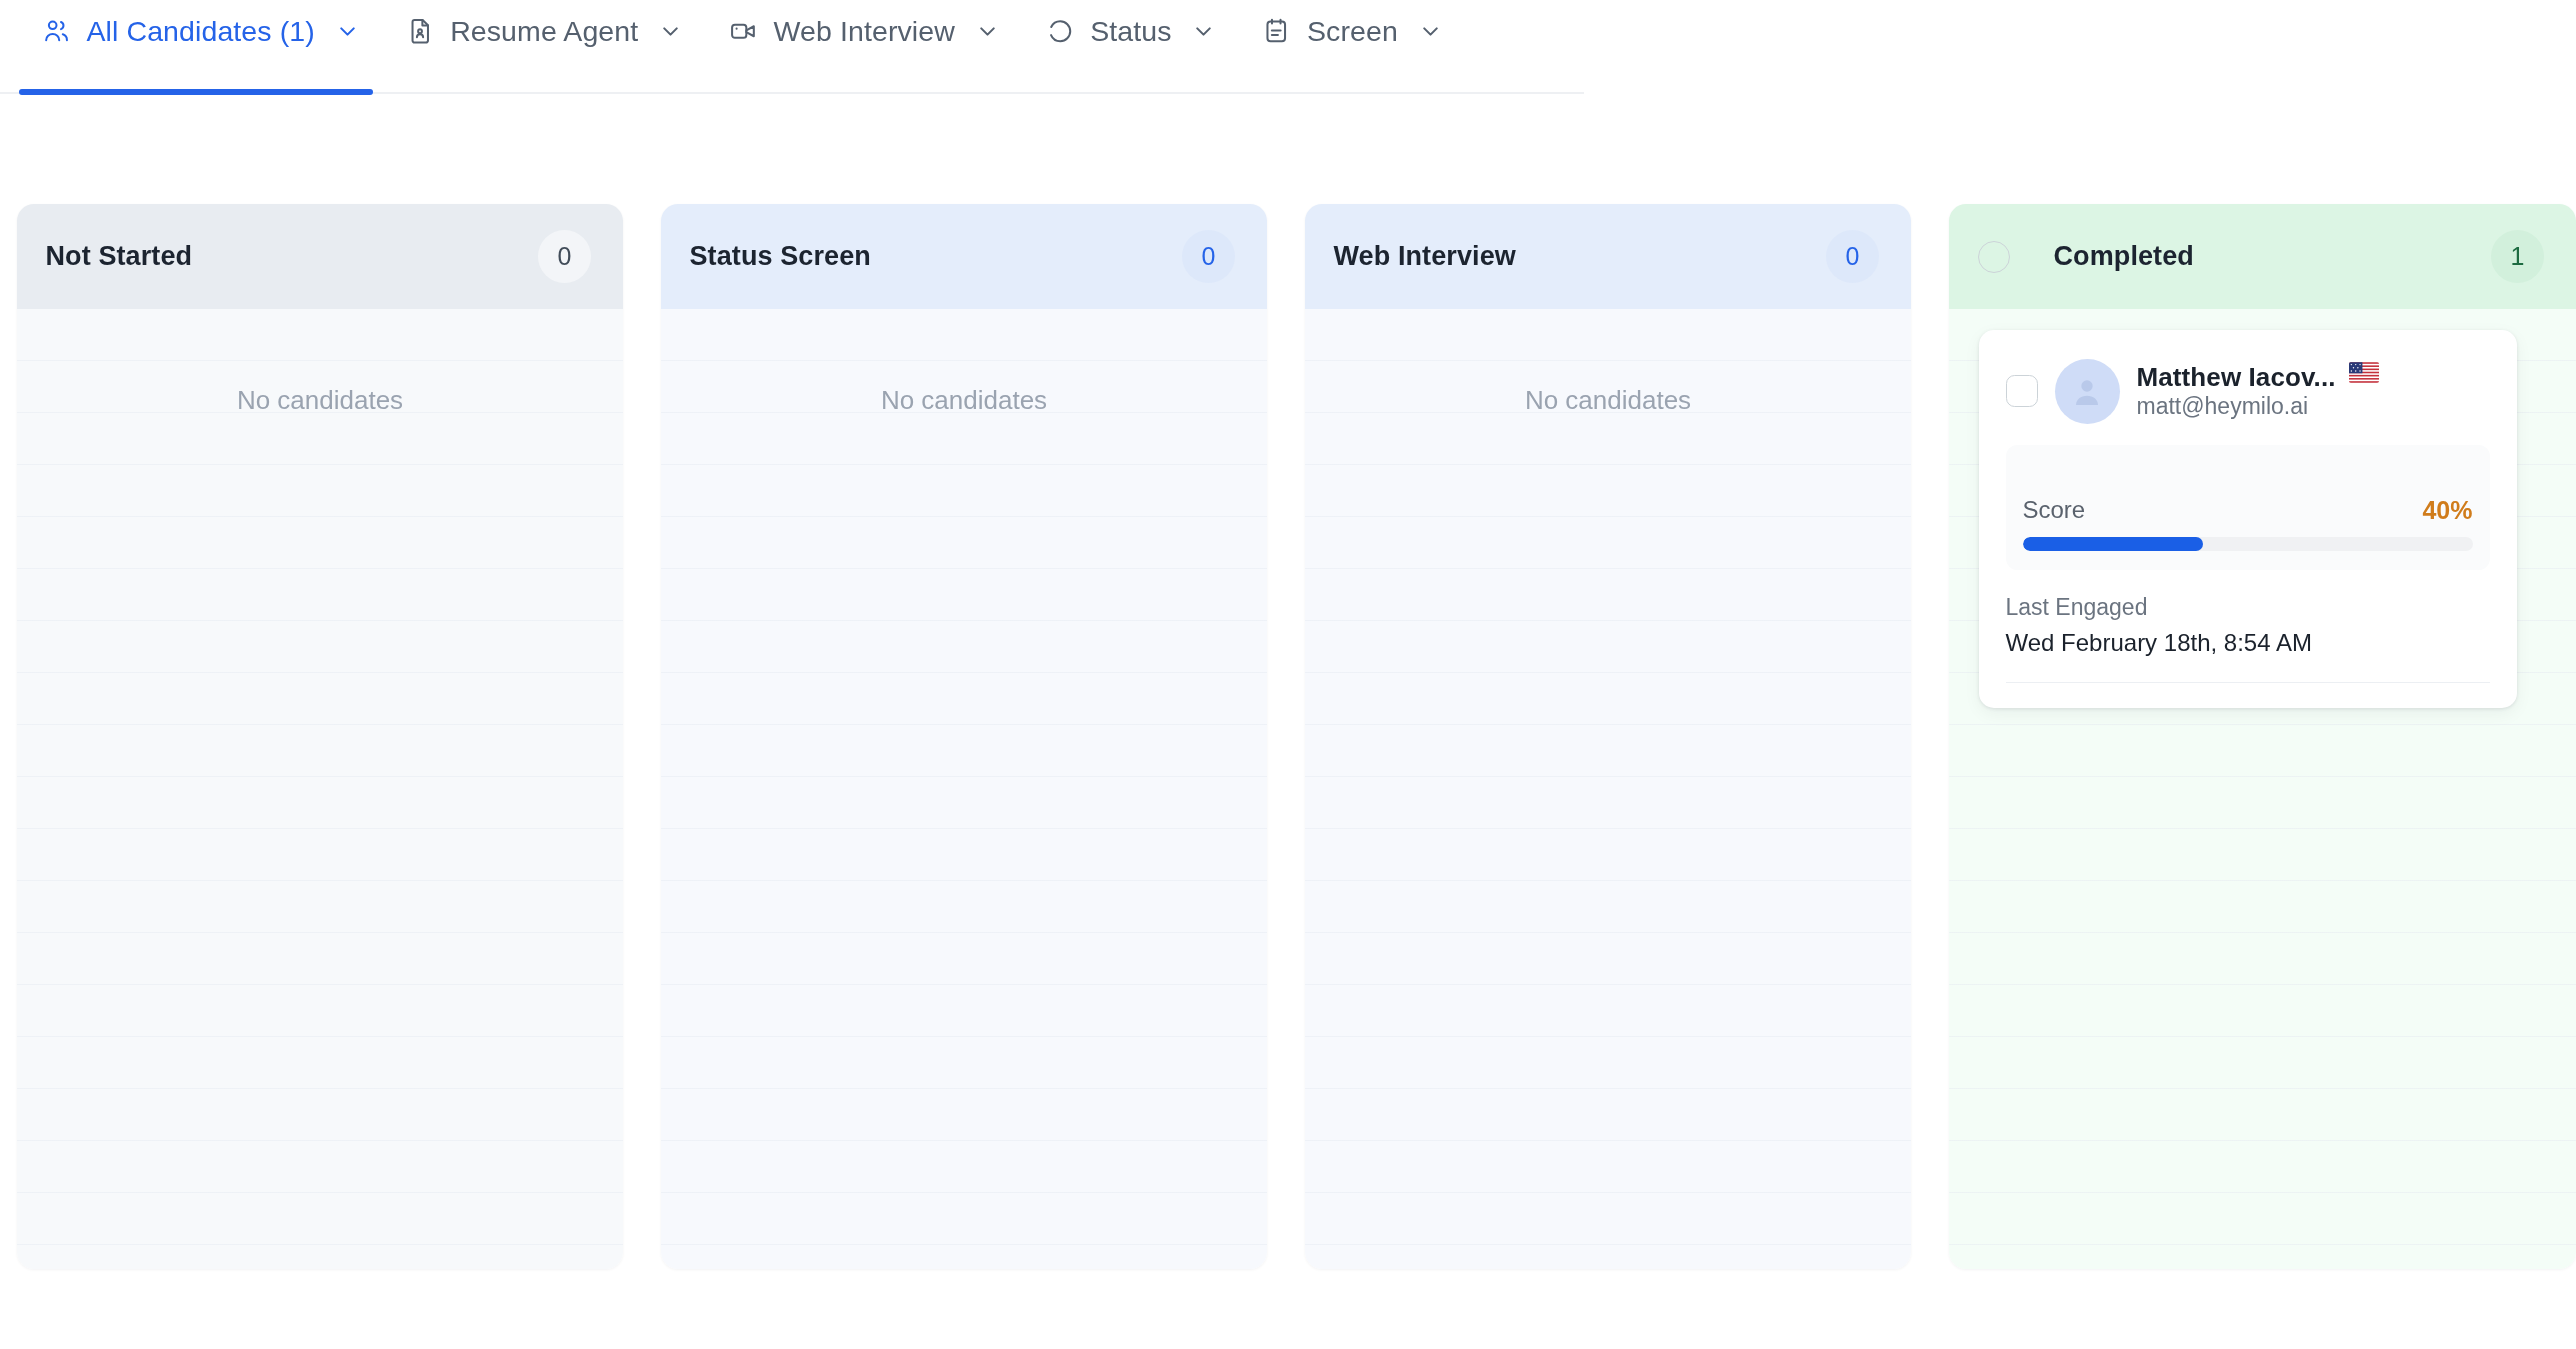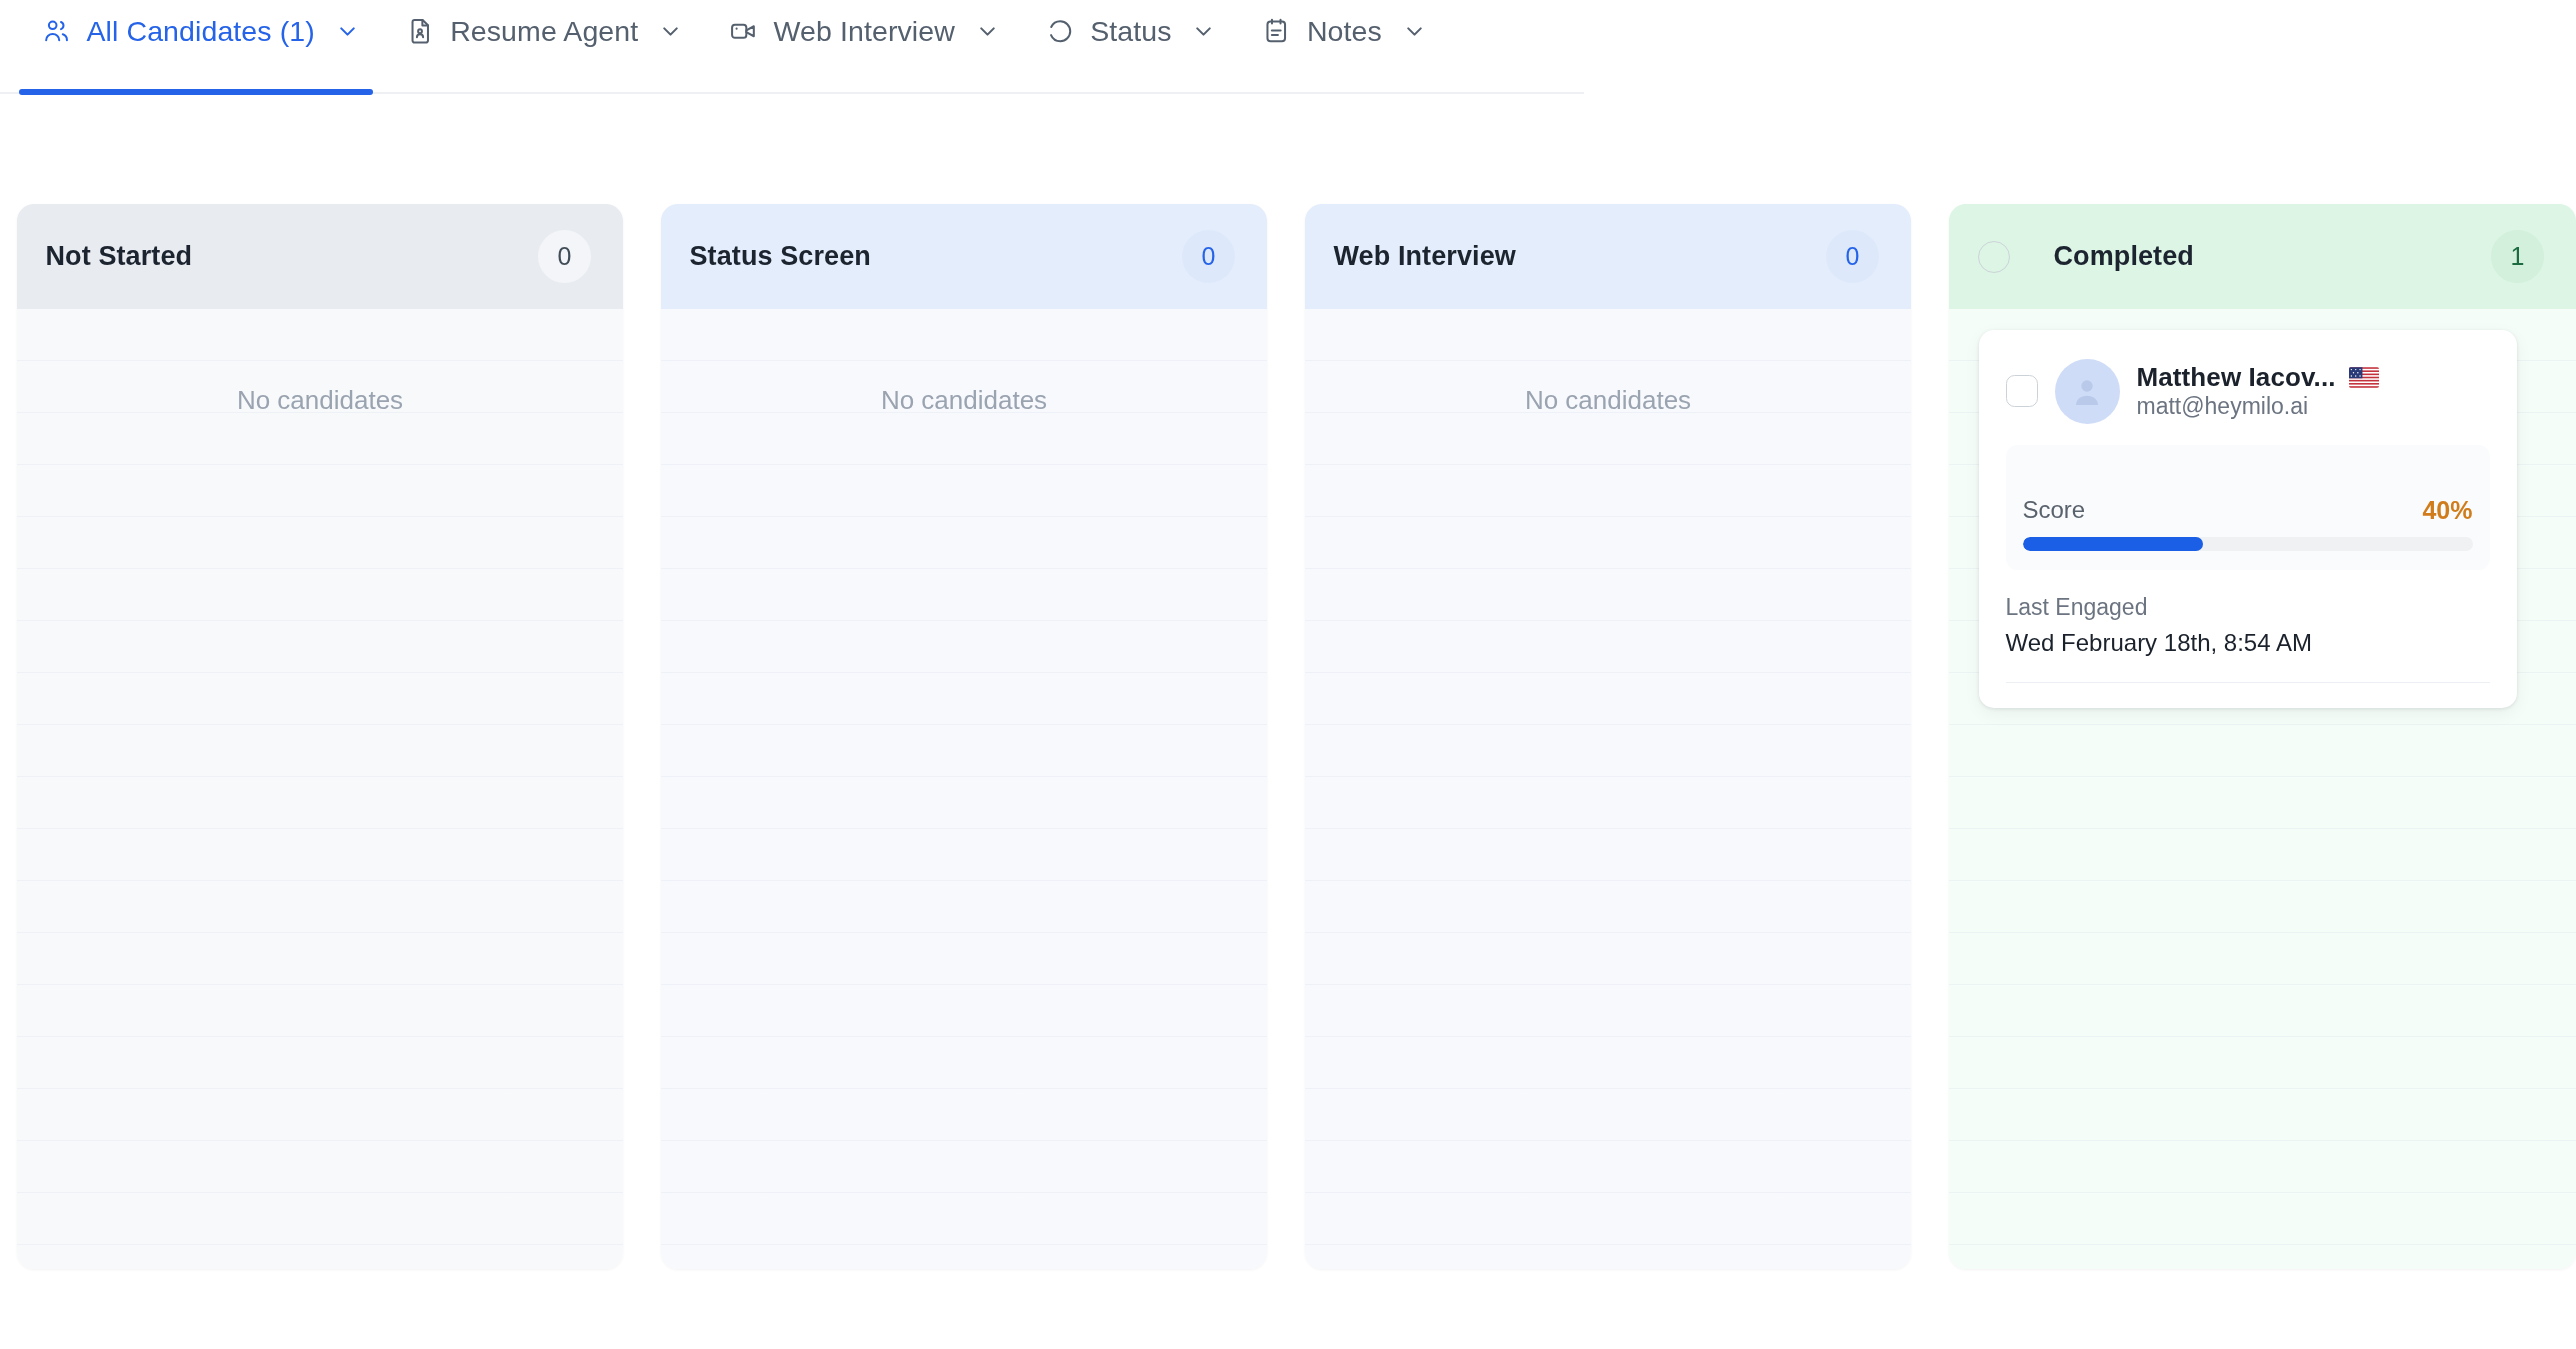--- a/index.html
+++ b/index.html
@@ -161,21 +161,21 @@
     background: #fff;
   }
   .avatar {
     width: 65px; height: 65px;
     border-radius: 50%;
     background: #cfdcf7;
     flex: 0 0 65px;
     display: flex; align-items: center; justify-content: center;
   }
   .cand-ident { min-width: 0; flex: 1; }
-  .cand-name-row { display: flex; align-items: center; gap: 13.3px; }
+  .cand-name-row { display: flex; gap: 13.3px; }
   .cand-name {
     font-size: 26px;
     font-weight: bold;
     color: #1b222c;
     white-space: nowrap;
     overflow: hidden;
     letter-spacing: 0.1px;
   }
   .flag { font-size: 24px; line-height: 1; }
   .flag-svg { width: 30px; height: 21px; display:block; border-radius: 1.9px; }
@@ -311,21 +311,21 @@
   <div class="tab">
     <span class="ico">
       <svg width="28.5" height="28.5" viewBox="0 0 24 24" fill="none" stroke="currentColor" stroke-width="1.7" stroke-linecap="round" stroke-linejoin="round">
         <rect x="4.6" y="3.8" width="14.8" height="16.6" rx="2.6"></rect>
         <line x1="8.4" y1="2.4" x2="8.4" y2="5.4"></line>
         <line x1="15.6" y1="2.4" x2="15.6" y2="5.4"></line>
         <line x1="8.3" y1="11.4" x2="15.7" y2="11.4"></line>
         <line x1="8.3" y1="15.2" x2="13.4" y2="15.2"></line>
       </svg>
     </span>
-    <span class="tab-label">Notes</span>
+    <span class="tab-label">Screen</span>
     <span class="chev">
       <svg width="25" height="25" viewBox="0 0 24 24" fill="none" stroke="currentColor" stroke-width="2" stroke-linecap="round" stroke-linejoin="round">
           <polyline points="6 9 12 15 18 9"></polyline>
         </svg>
     </span>
   </div>
 
 </div>
 
 <div class="board">

